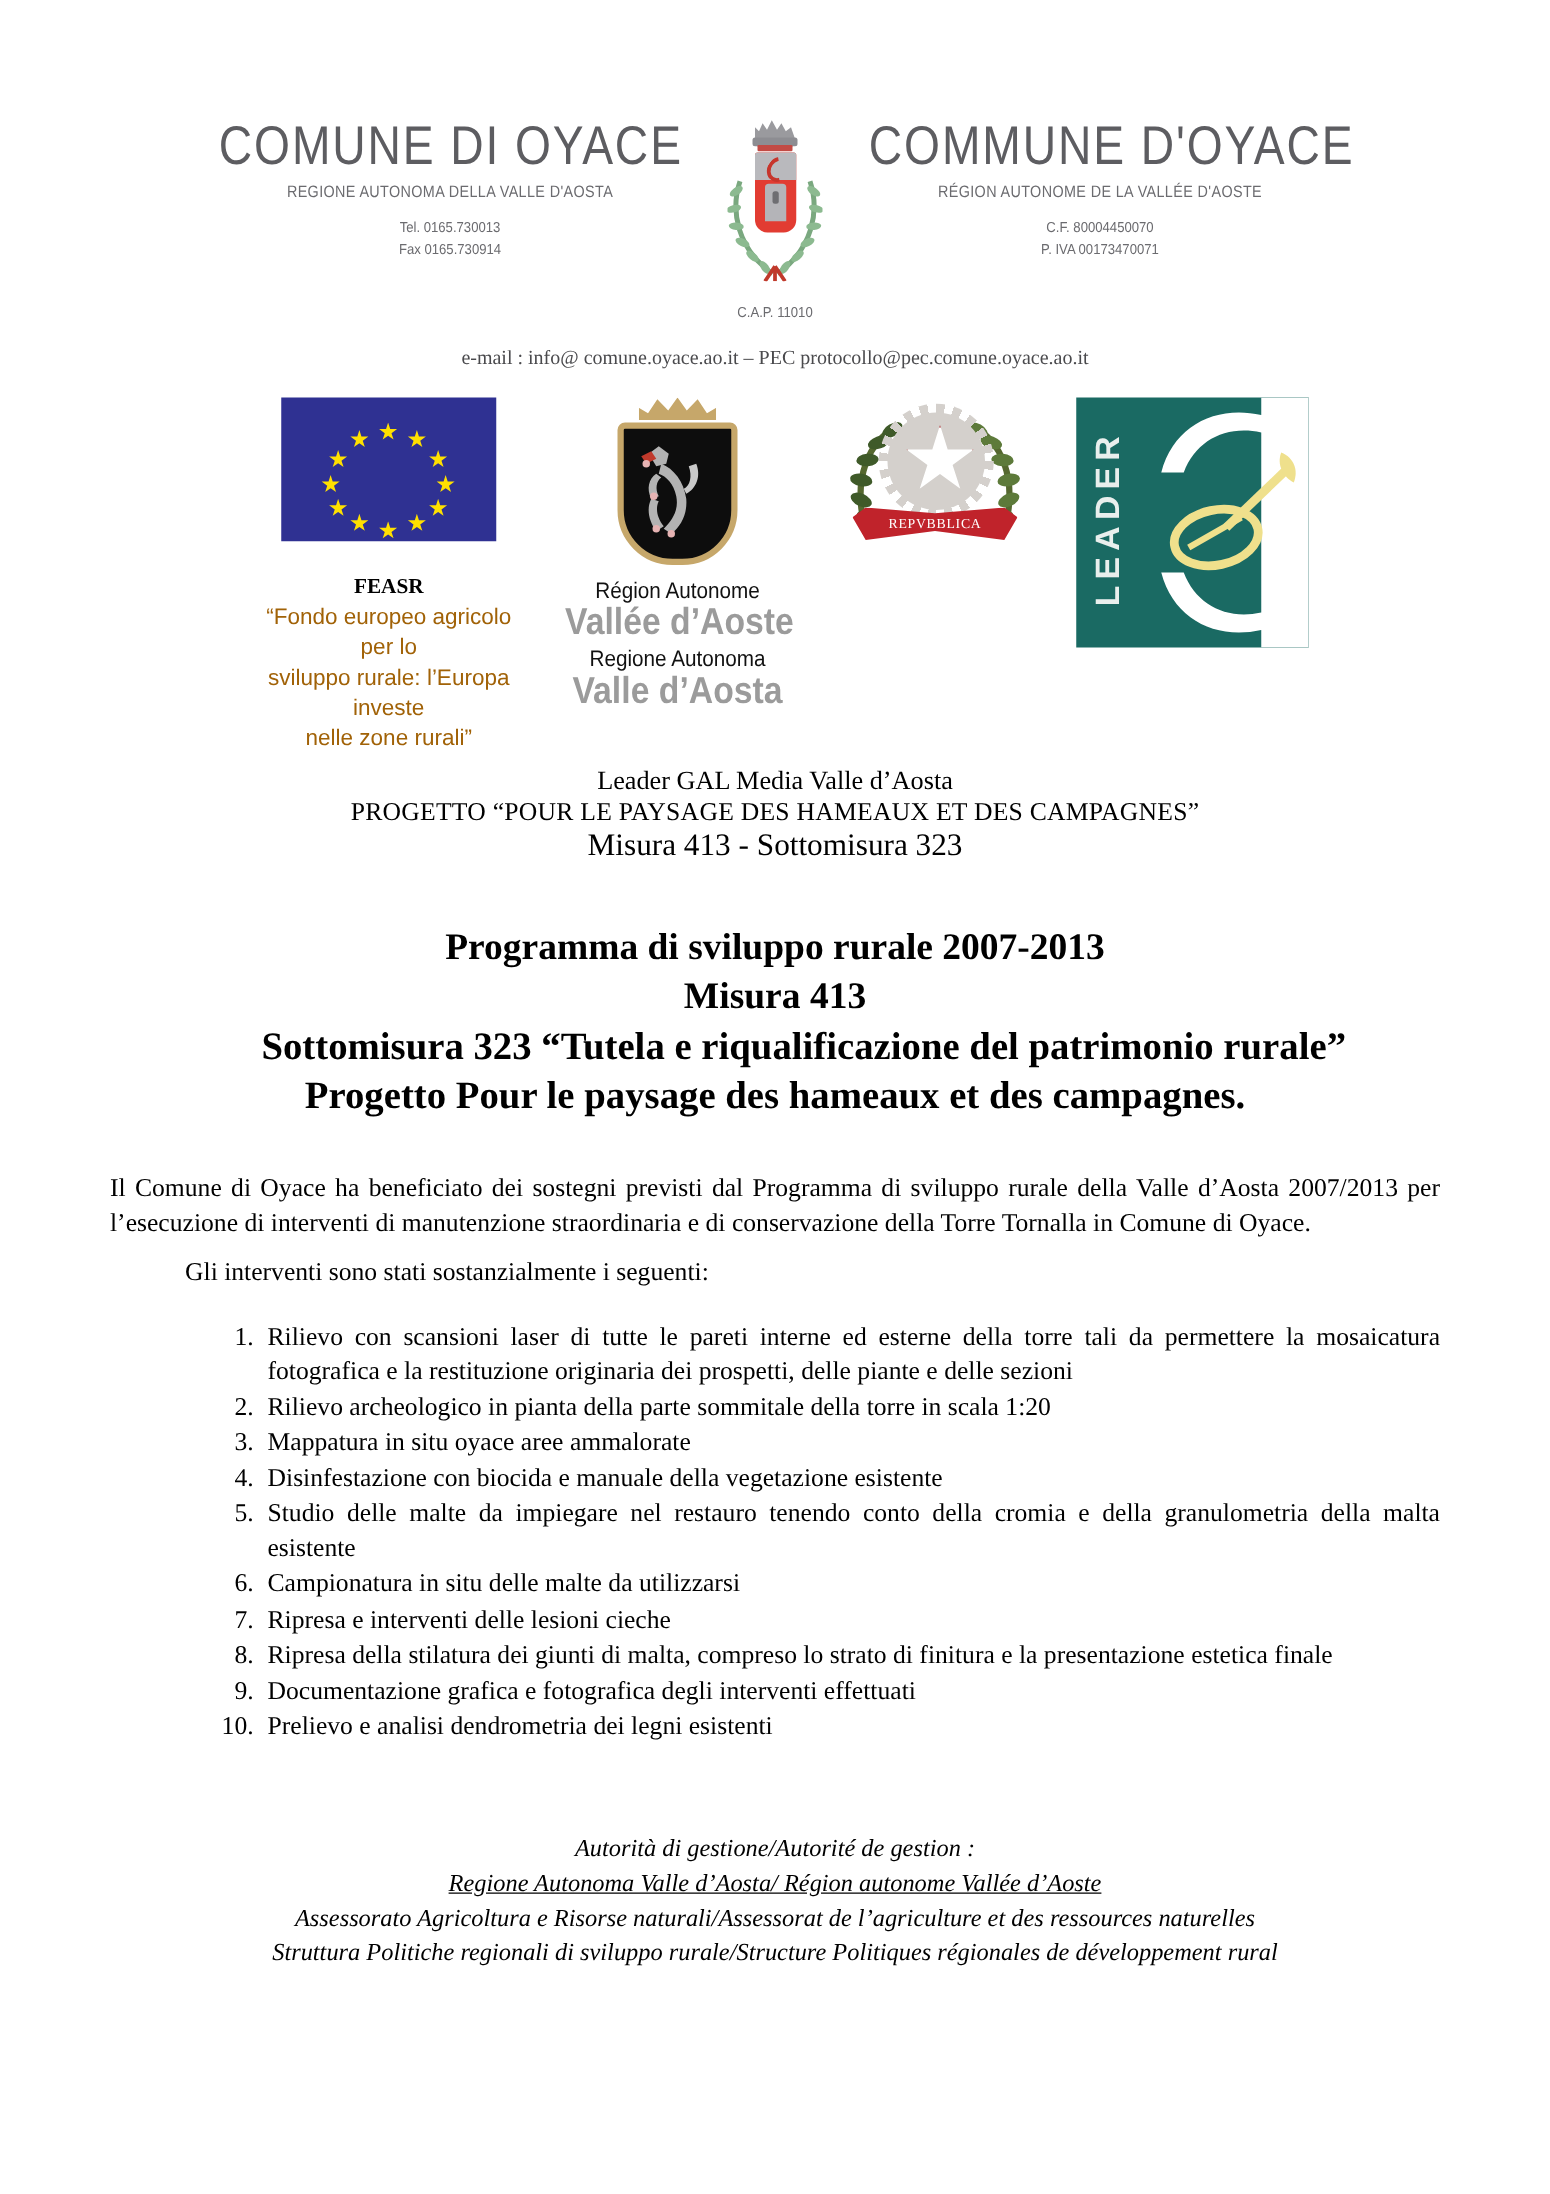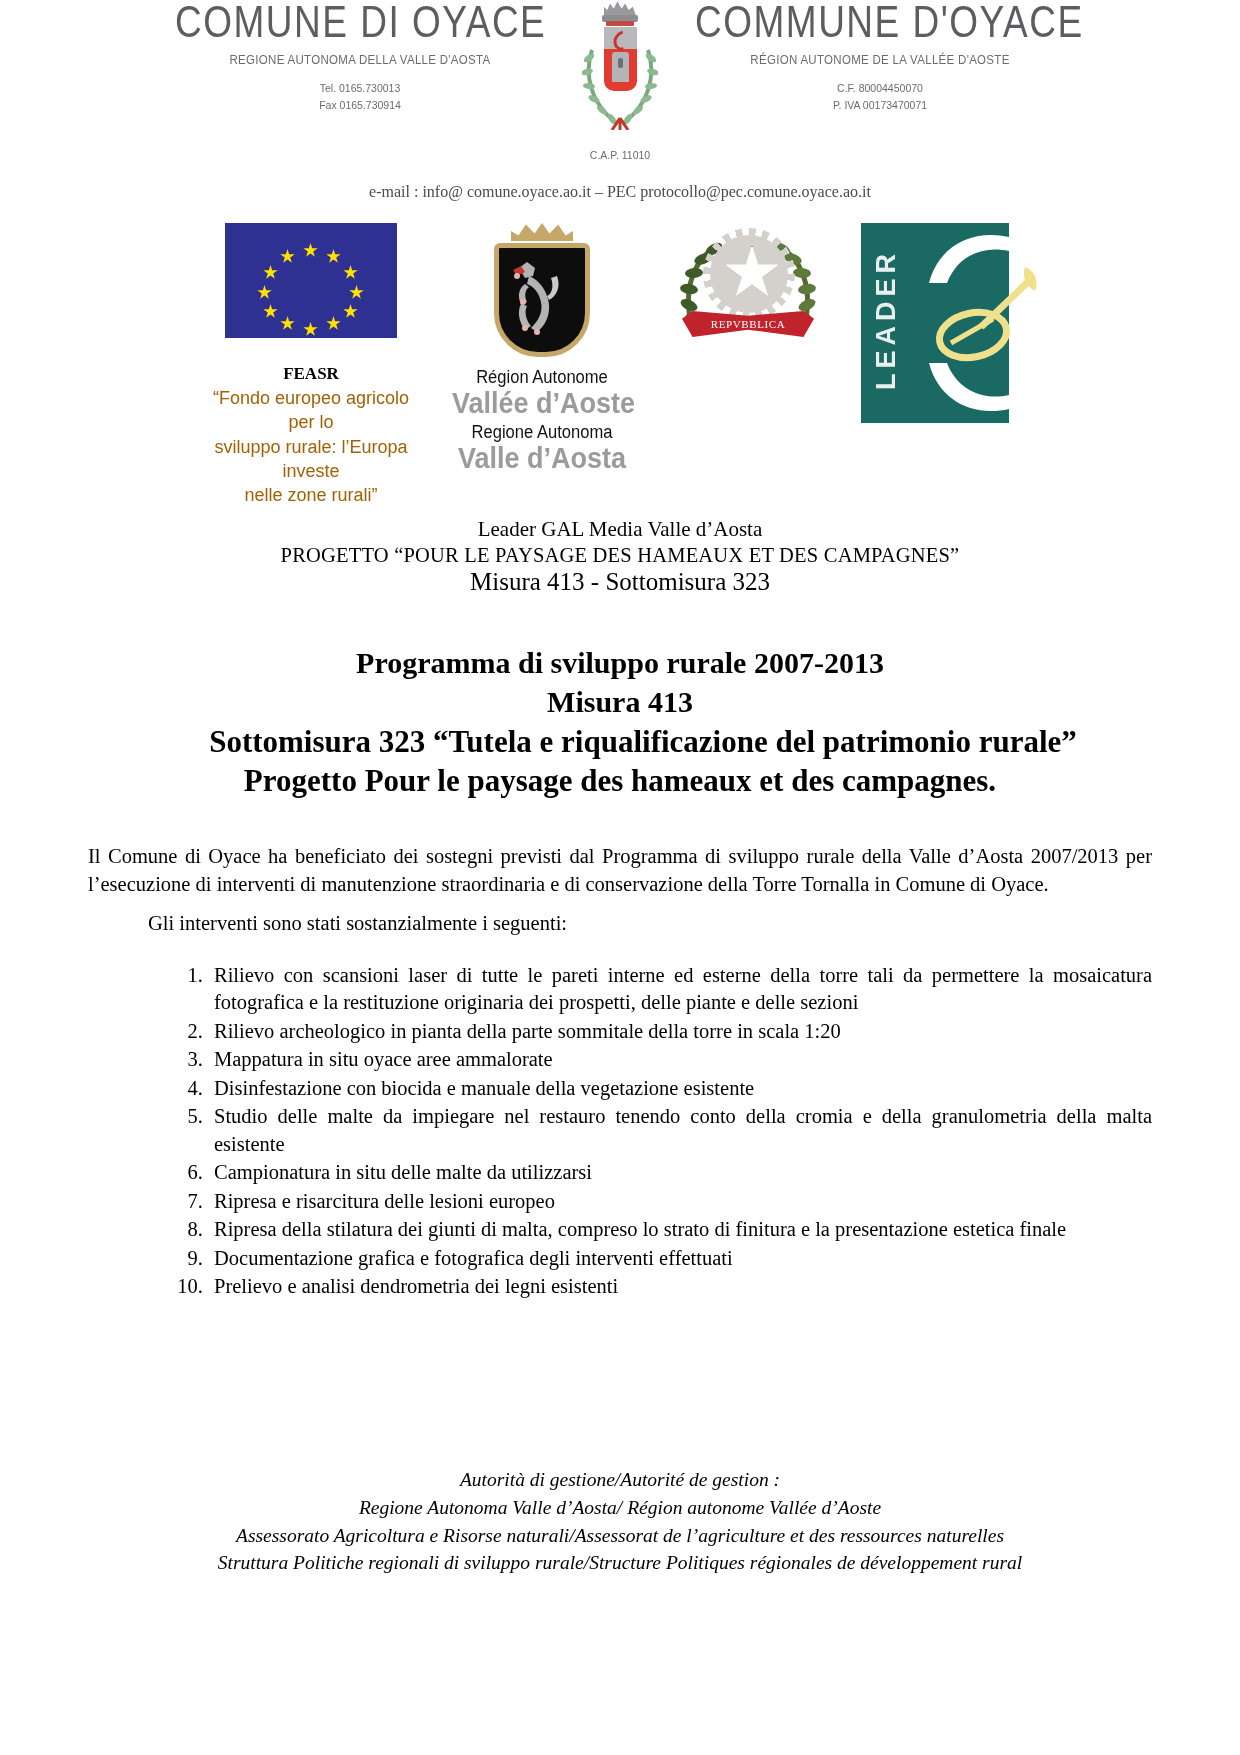--- a/index.html
+++ b/index.html
@@ -23,20 +23,21 @@
     padding: 0;
     box-sizing: border-box;
   }
 
   
   .letterhead {
     display: flex;
     flex-direction: row;
     align-items: flex-start;
     justify-content: center;
+    padding-top: 95px;
   }
   .lh-col {
     width: 370px;
     text-align: center;
   }
   .lh-col.mid {
     width: 150px;
     text-align: center;
   }
   .lh-name {
@@ -289,21 +290,21 @@
   
   .footer {
     position: absolute;
     left: 0; right: 0; bottom: 178px;
     text-align: center;
     font-style: italic;
     font-family: "Liberation Serif", serif;
     line-height: 1.42;
   }
   .f1 { font-size: 19.5px; }
-  .f2 { font-size: 19.5px; }
+  .f2 { font-size: 19.5px; text-decoration: underline; }
   .f3 { font-size: 19.5px; }
   .f4 { font-size: 19.5px; }
 </style>
 </head>
 <body>
 
 <div class="page">
 
   <div class="letterhead">
 
@@ -491,21 +492,21 @@
   <div class="body-wrap">
     <p class="para" style="margin:0;">Il Comune di Oyace ha beneficiato dei sostegni previsti dal Programma di sviluppo rurale della Valle d’Aosta 2007/2013 per l’esecuzione di interventi di manutenzione straordinaria e di conservazione della Torre Tornalla in Comune di Oyace.</p>
     <p class="sub-para" style="margin:12px 0 0 60px;">Gli interventi sono stati sostanzialmente i seguenti:</p>
     <ol class="items">
       <li>Rilievo con scansioni laser di tutte le pareti interne ed esterne della torre tali da permettere la mosaicatura fotografica e la restituzione originaria dei prospetti, delle piante e delle sezioni</li>
       <li>Rilievo archeologico in pianta della parte sommitale della torre in scala 1:20</li>
       <li>Mappatura in situ oyace aree ammalorate</li>
       <li>Disinfestazione con biocida e manuale della vegetazione esistente</li>
       <li>Studio delle malte da impiegare nel restauro tenendo conto della cromia e della granulometria della malta esistente</li>
       <li>Campionatura in situ delle malte da utilizzarsi</li>
-      <li>Ripresa e risarcitura delle lesioni europeo</li>
+      <li>Ripresa e interventi delle lesioni cieche</li>
       <li>Ripresa della stilatura dei giunti di malta, compreso lo strato di finitura e la presentazione estetica finale</li>
       <li>Documentazione grafica e fotografica degli interventi effettuati</li>
       <li>Prelievo e analisi dendrometria dei legni esistenti</li>
     </ol>
   </div>
 
   <div class="footer">
     <div class="f1">Autorità di gestione/Autorité de gestion :</div>
     <div class="f2">Regione Autonoma Valle d’Aosta/ Région autonome Vallée d’Aoste</div>
     <div class="f3">Assessorato Agricoltura e Risorse naturali/Assessorat de l’agriculture et des ressources naturelles</div>

